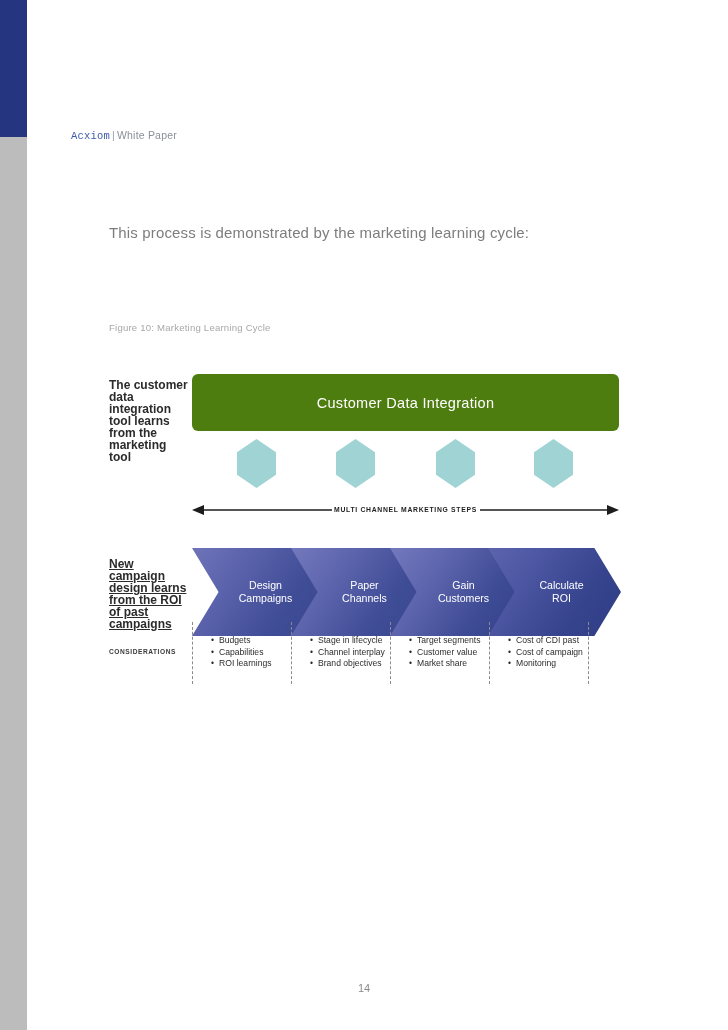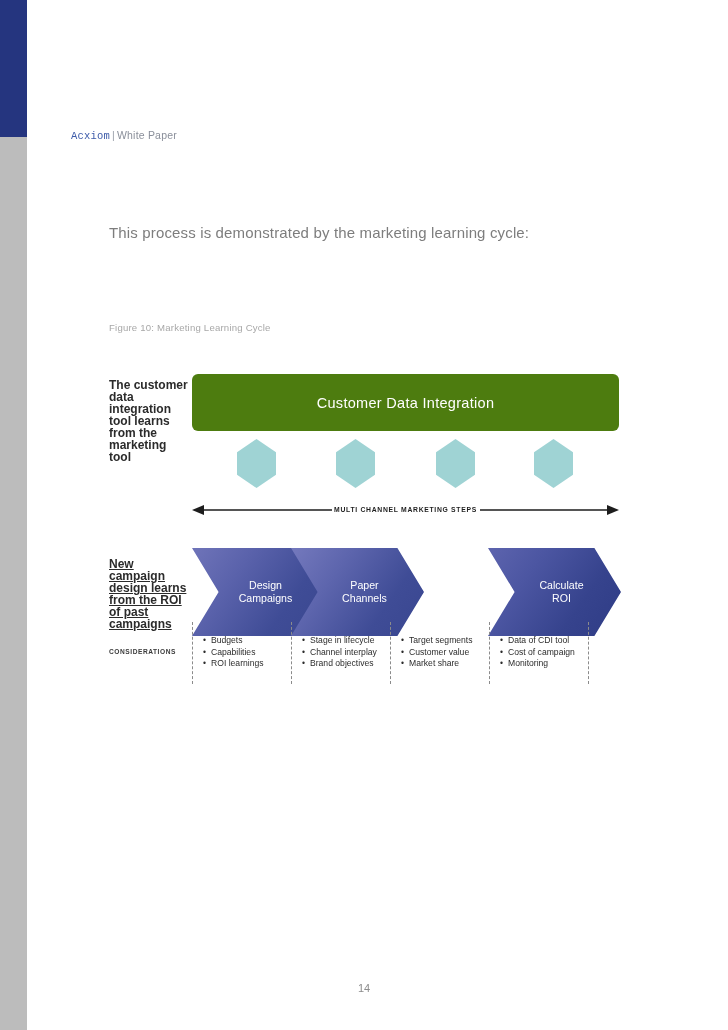--- a/index.html
+++ b/index.html
@@ -155,21 +155,21 @@
   
   #considerations-grid {
     position: absolute;
     left: 192px; top: 622px;
     width: 397px; height: 62px;
     display: flex;
   }
   .cons-col {
     flex: 1;
     border-left: 1px dashed #8b8b8b;
-    padding-left: 10px;
+    padding-left: 18px;
     box-sizing: border-box;
   }
   .cons-col:last-child { border-right: 1px dashed #8b8b8b; }
   .cons-col ul {
     list-style: none;
     margin: 13px 0 0 0;
     padding: 0;
   }
   .cons-col li {
     font-size: 8.6px;
@@ -231,20 +231,23 @@
 </svg>
 <div id="mcms-label">MULTI CHANNEL MARKETING STEPS</div>
 
 <div id="chevron-band">
   <div class="chevron chev-1">
     <span class="ctext"><span>Design</span><br><span>Campaigns</span></span>
   </div>
   <div class="chevron chev-2">
     <span class="ctext"><span>Paper</span><br><span>Channels</span></span>
   </div>
+  <div class="chevron chev-3">
+    <span class="ctext"><span>Gain</span><br><span>Customers</span></span>
+  </div>
   <div class="chevron chev-4">
     <span class="ctext"><span>Calculate</span><br><span>ROI</span></span>
   </div>
 </div>
 
 <div id="considerations-grid">
   <div class="cons-col">
     <ul>
       <li>Budgets</li>
       <li>Capabilities</li>
@@ -260,20 +263,20 @@
   </div>
   <div class="cons-col">
     <ul>
       <li>Target segments</li>
       <li>Customer value</li>
       <li>Market share</li>
     </ul>
   </div>
   <div class="cons-col">
     <ul>
-      <li>Data of CDI tool</li>
+      <li>Cost of CDI past</li>
       <li>Cost of campaign</li>
       <li>Monitoring</li>
     </ul>
   </div>
 </div>
 
 <div id="page-number">14</div>
 
 </body></html>

